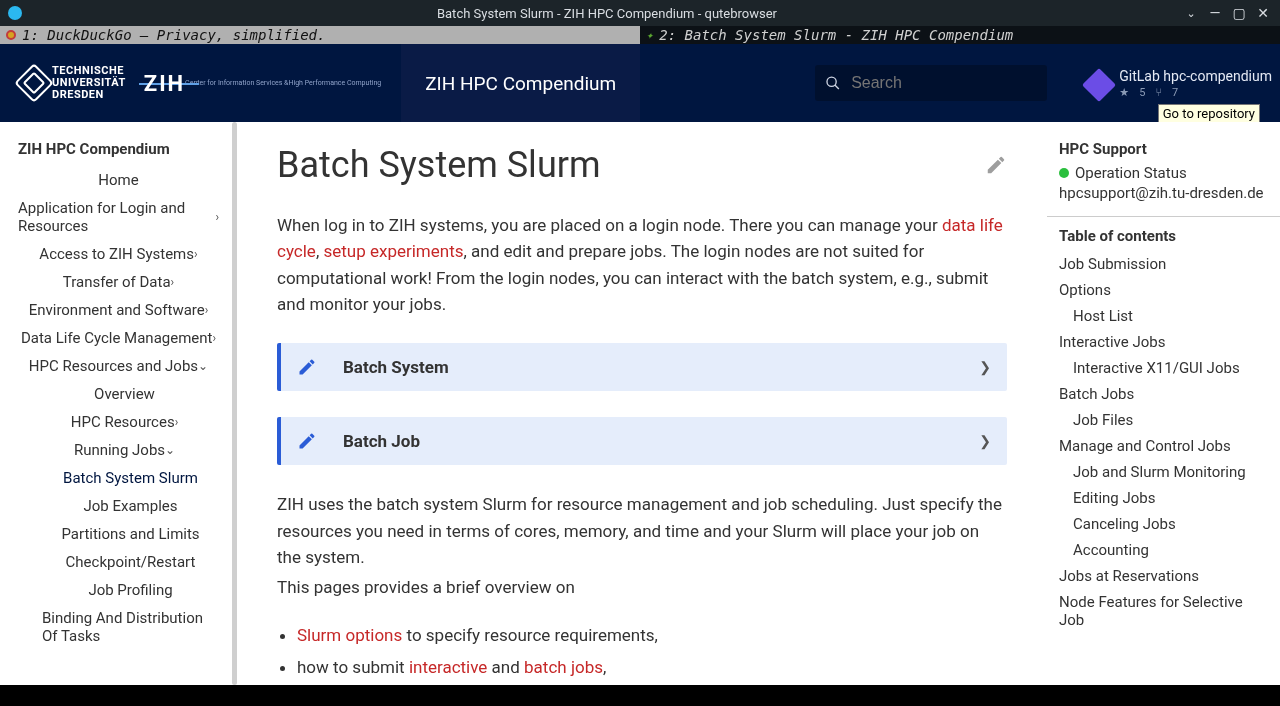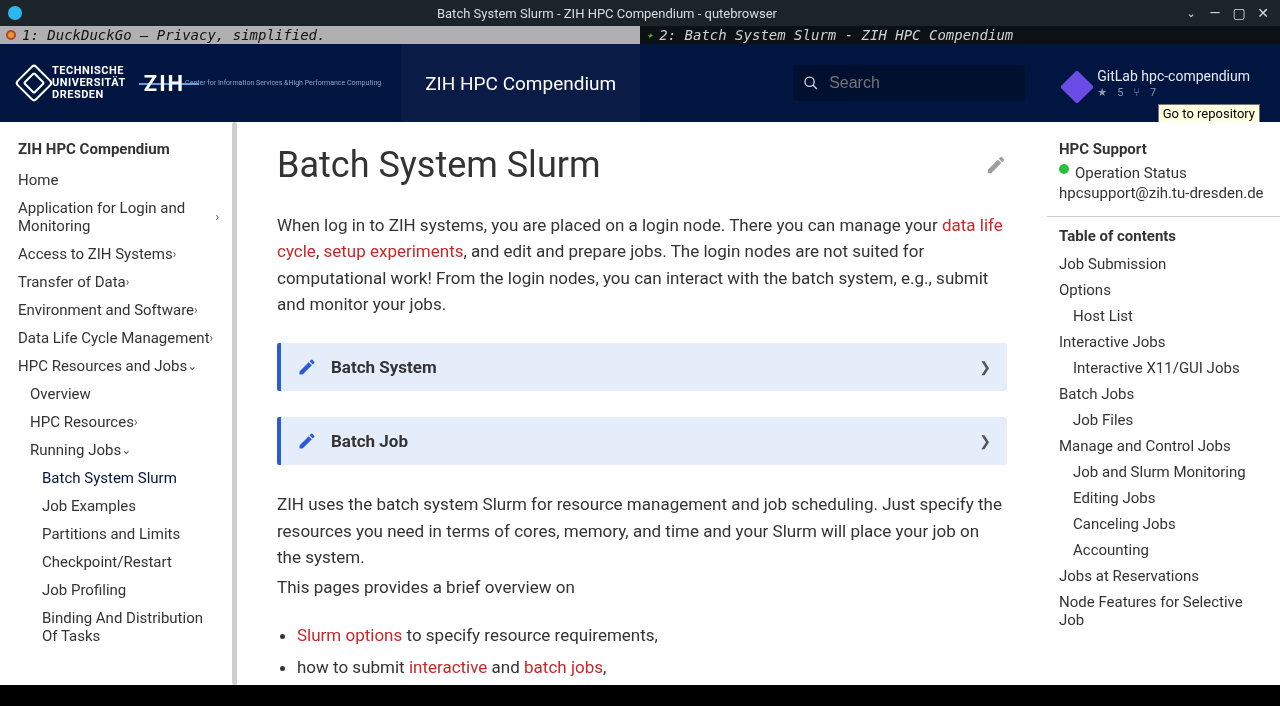--- a/index.html
+++ b/index.html
@@ -31,53 +31,53 @@
   .tud-oct::after{ content:""; position:absolute; inset:4px; border:2px solid #fff; border-radius:2px;}
   .logo-zih { display:flex; flex-direction:row; align-items:center; font-size:7px; color:#8fa3c9; }
   .zih-mark { font-size:22px; font-weight:700; color:#fff; letter-spacing:2px; position:relative; }
   .zih-mark::before{ content:""; width:60px; border-top:2px solid #5fa0e6; position:absolute; top:50%; left:-5px; }
   .zih-mark span{ position:relative; }
   .site-title { background:#0a1b46; height:100%; display:flex; align-items:center; padding:0 24px; font-size:19px; }
   .header-spacer { flex:1; }
   .search-wrap { background:#00102e; border-radius:3px; display:flex; align-items:center; width:232px; height:36px; padding:0 10px; margin-right:40px; }
   .search-icon { width:18px; height:18px; margin-right:10px; }
   .search-input { background:transparent; border:none; outline:none; color:#8a9ab5; font-size:16px; width:100%; }
-  .repo-wrap { display:flex; align-items:flex-end; gap:8px; padding-right:30px; color:#e4e9f4; font-size:14px; position:relative; }
+  .repo-wrap { display:flex; align-items:center; gap:8px; padding-right:8px; color:#e4e9f4; font-size:14px; position:relative; }
   .repo-icon { width:24px; height:24px; background:#6b4de6; transform:rotate(45deg); margin-top:4px; border-radius:2px; }
   .repo-info { display:flex; flex-direction:column; gap:2px; }
   .repo-meta { display:flex; gap:10px; font-size:11px; color:#8a9ab5; align-items:center; }
   .tooltip { position:absolute; top:36px; right:20px; background:#ffffe1; color:#000; border:1px solid #767676; font-size:13px; padding:1px 4px; white-space:nowrap; }
 
   
   .body { position:absolute; top:122px; left:0; right:0; bottom:21px; background:#fff; display:flex; }
   .sidebar-left { width:237px; padding: 18px 0 18px 6px; overflow:hidden; position:relative; }
   .sidebar-left::after{ content:""; position:absolute; top:0; bottom:0; right:0; width:5px; background:#cfcfcf; border-radius:3px; }
   .sl-title { font-weight:700; font-size:15px; color:#333; padding:0 12px 8px; }
-  .sl-item { display:flex; align-items:center; justify-content:flex-start; padding:5px 18px 5px 12px; font-size:15px; color:#333; cursor:pointer; }
+  .sl-item { display:flex; align-items:center; justify-content:center; padding:5px 18px 5px 12px; font-size:15px; color:#333; cursor:pointer; }
   .sl-item.indent1 { padding-left:24px; }
   .sl-item.indent2 { padding-left:36px; }
   .sl-item.active { color:#001640; font-weight:400; }
   .chev { font-size:12px; color:#555; }
 
   .main { flex:1; padding: 22px 40px 0 40px; overflow:hidden; color:#333; }
   .main-head { display:flex; align-items:center; justify-content:space-between; }
   .h1 { font-size:36px; font-weight:400; color:#333; }
   .edit-icon { width:22px; height:22px; color:#9e9e9e; cursor:pointer; }
   .para { font-size:17px; line-height:1.55; margin-top:26px; }
   .para a { color:#c62828; text-decoration:none; }
-  .admon { background:#e5edfb; border-left:4px solid #2a5cd6; border-radius:2px; margin-top:26px; display:flex; align-items:center; padding:14px 16px; gap:14px; cursor:pointer; }
+  .admon { background:#e5edfb; border-left:4px solid #2a5cd6; border-radius:2px; margin-top:26px; display:flex; align-items:center; padding:14px 16px; gap:26px; cursor:pointer; }
   .admon .pen { width:20px; height:20px; color:#2a5cd6; }
   .admon .ttl { font-weight:700; font-size:17px; flex:1; }
   .admon .exp { color:#555; font-size:14px; }
   ul.bul { margin:18px 0 0 20px; font-size:17px; line-height:1.9; }
   ul.bul a { color:#c62828; text-decoration:none; }
 
   .sidebar-right { width:233px; padding:18px 12px; font-size:15px; color:#333; border-top: none; }
   .sr-h { font-weight:700; margin-bottom:6px; }
-  .sr-status { display:flex; gap:6px; }
+  .sr-status { display:flex; align-items:center; gap:6px; }
   .sr-dot { width:10px;height:10px;border-radius:50%; background:#2bbf3e; }
   .sr-email { margin:2px 0 14px; }
   .sr-divider { border-top:1px solid #ccc; margin:6px -12px 10px; }
   .sr-item { padding:4px 0; cursor:pointer; }
   .sr-item.indent { padding-left:14px; }
 
   
   .statusbar { position:absolute; left:0; right:0; bottom:0; height:21px; background:#000; color:#fff; font-family:"DejaVu Sans Mono","Consolas",monospace; font-size:14px; display:flex; align-items:center; }
   .status-url { flex:1; color:#25d0c7; padding-left:4px; white-space:nowrap; overflow:hidden; }
   .status-pos { color:#fff; padding:0 6px; white-space:nowrap;margin-top:47px; }
@@ -153,21 +153,21 @@
 
   <div class="body">
 
     <nav class="sidebar-left">
       <div class="sl-title">ZIH HPC Compendium</div>
       <div id="left-nav-mount">
           <div class="sl-item">
             <span>Home</span>
           </div>
           <div class="sl-item">
-            <span>Application for Login and Monitoring</span>
+            <span>Application for Login and Resources</span>
             <span class="chev">›</span>
           </div>
           <div class="sl-item">
             <span>Access to ZIH Systems</span>
             <span class="chev">›</span>
           </div>
           <div class="sl-item">
             <span>Transfer of Data</span>
             <span class="chev">›</span>
           </div>

